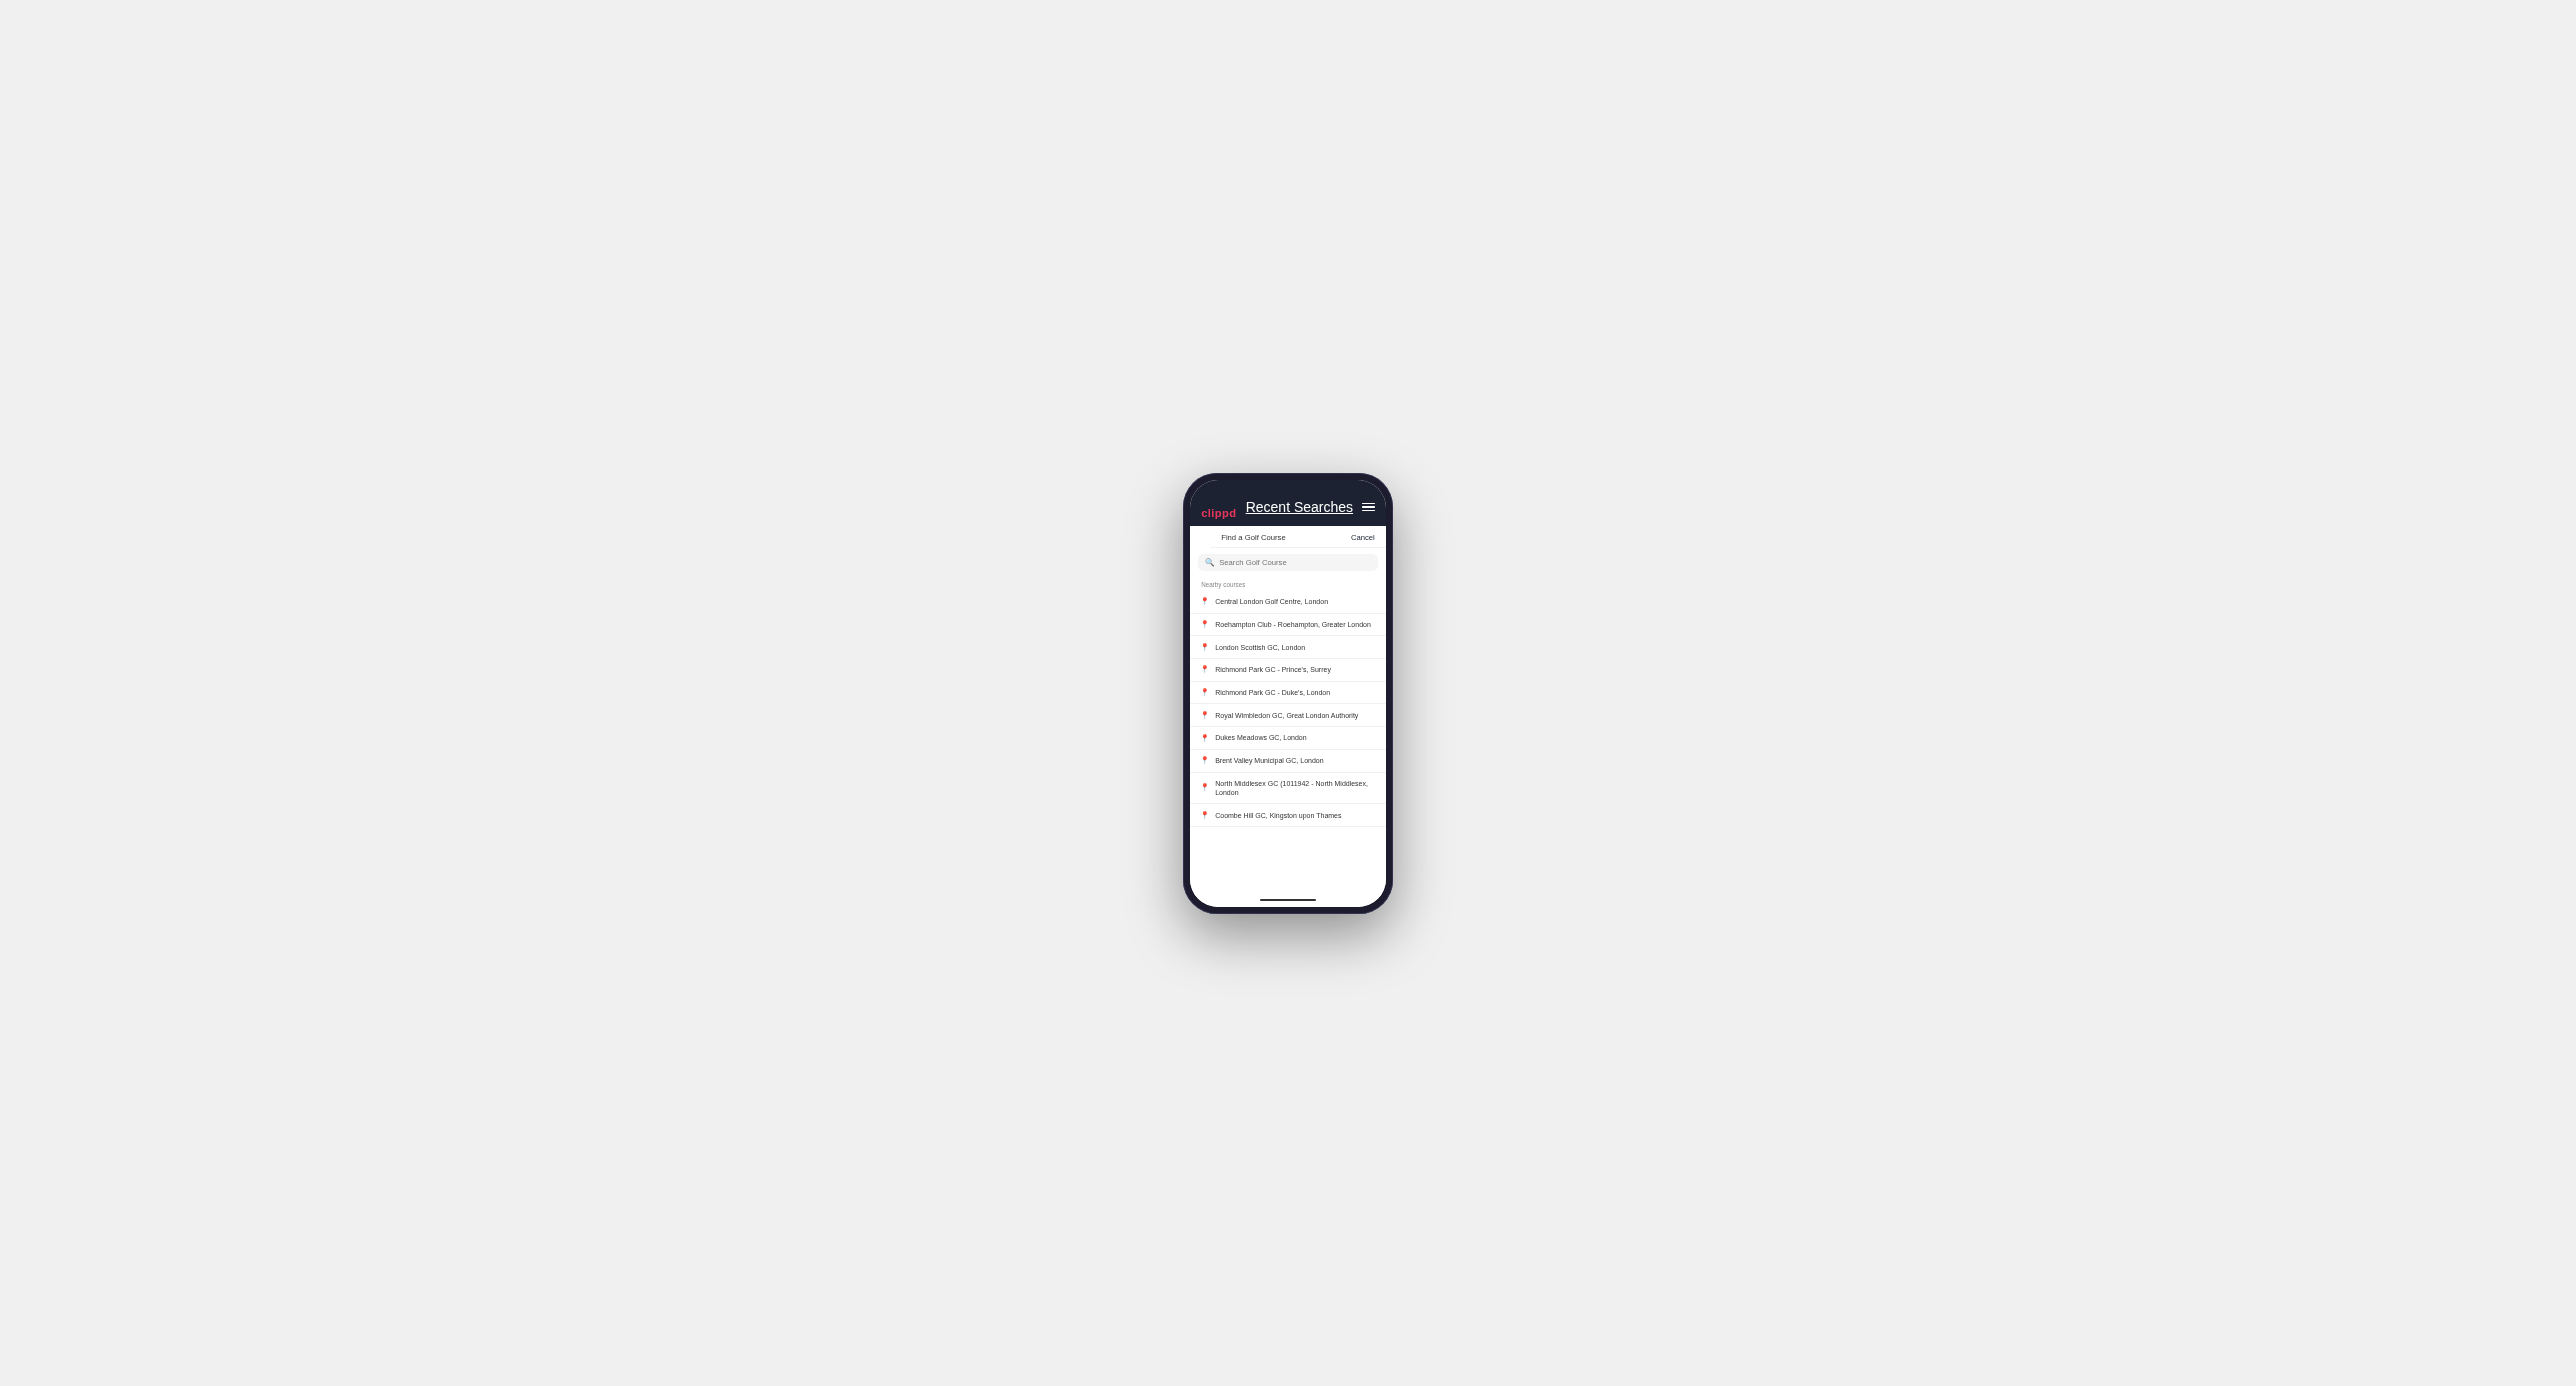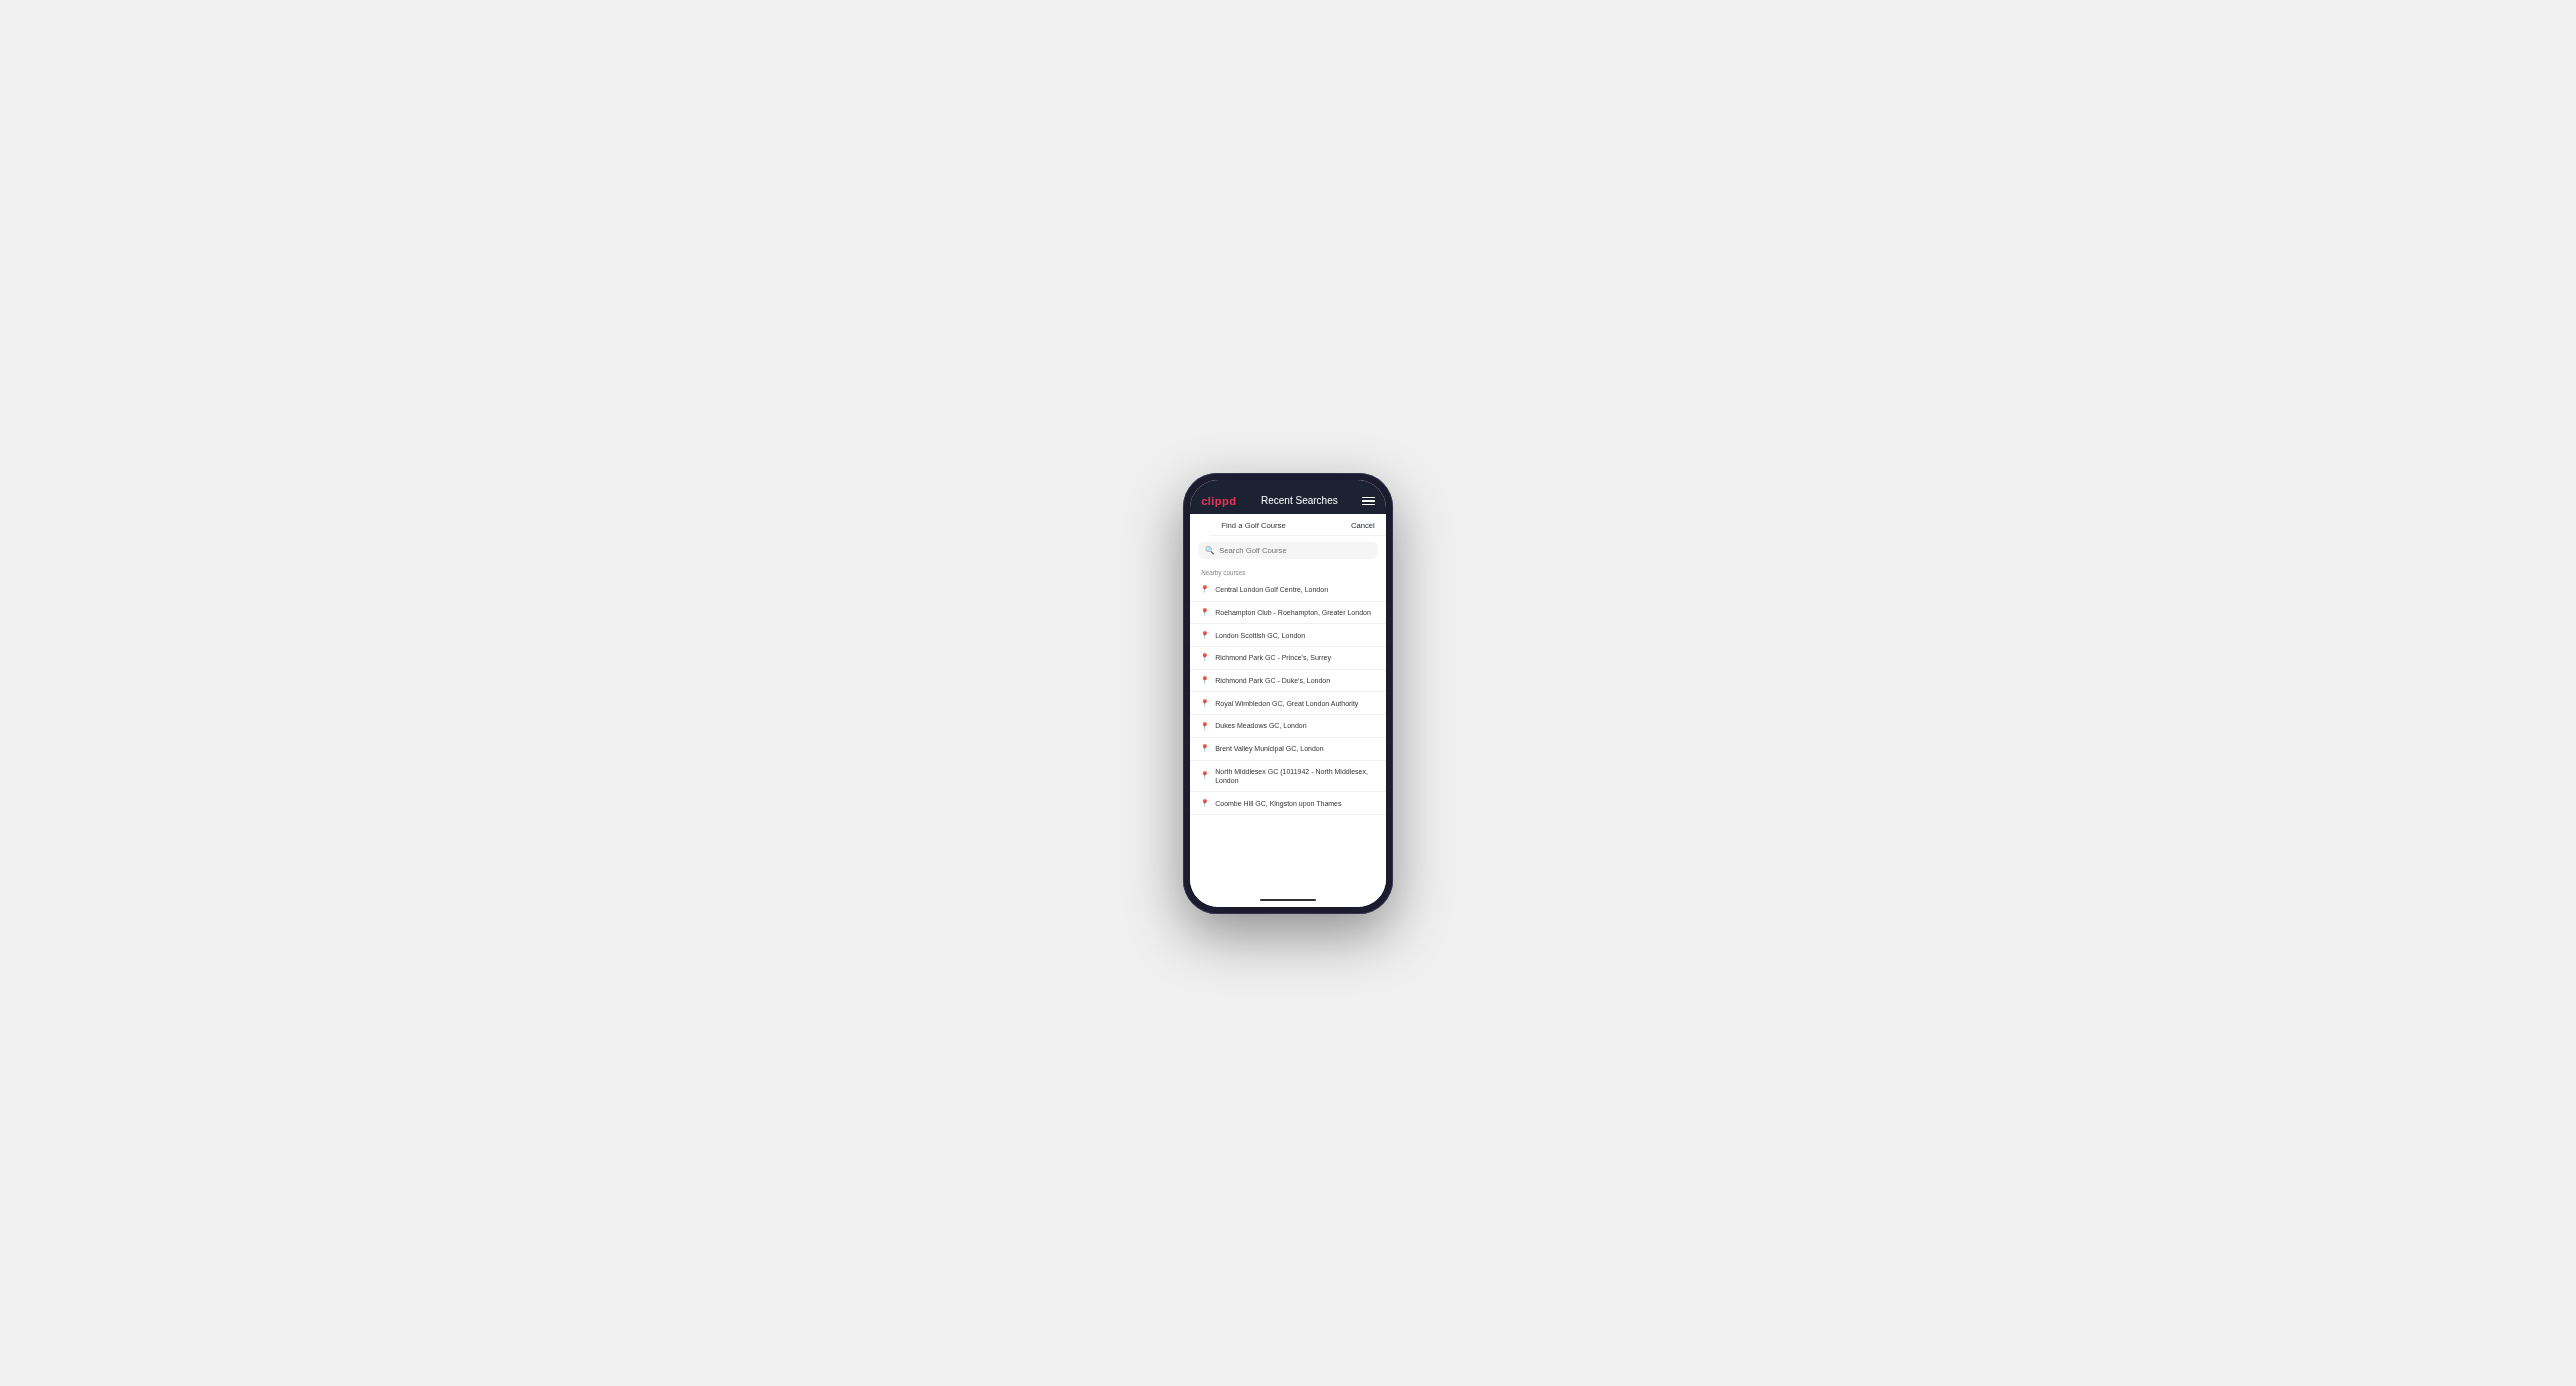--- a/index.html
+++ b/index.html
@@ -42,25 +42,27 @@
       align-items: center;
       justify-content: space-between;
       padding: 5.6px 11.2px 7px 11.2px;
       flex-shrink: 0;
     }
     .nav-logo {
       color: #e8365d;
       font-size: 11.2px;
       font-weight: 700;
       letter-spacing: 0.4px;
+      margin-top: 12px;
     }
     .nav-title {
       color: #ffffff;
-      font-size: 10px;
+      font-size: 14px;
       font-weight: 500;
+      text-decoration: underline;
     }
     .nav-menu-icon {
       color: #ffffff;
       font-size: 11.2px;
       line-height: 1;
       display: flex;
       flex-direction: column;
       gap: 2.1px;
     }
     .nav-menu-icon span {

